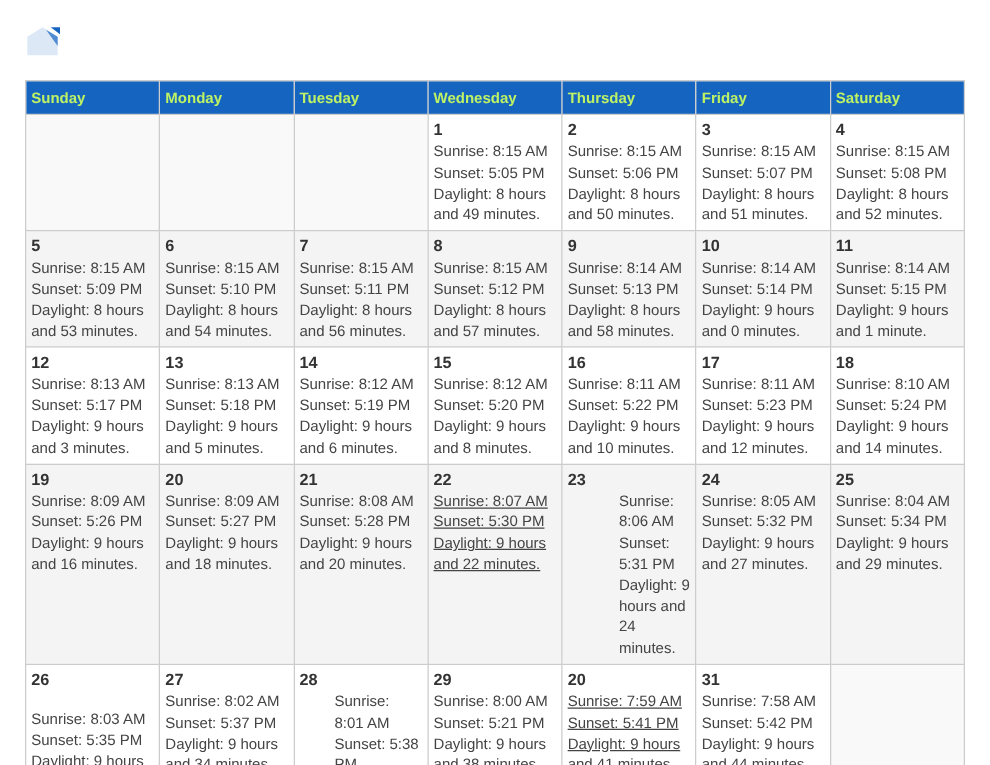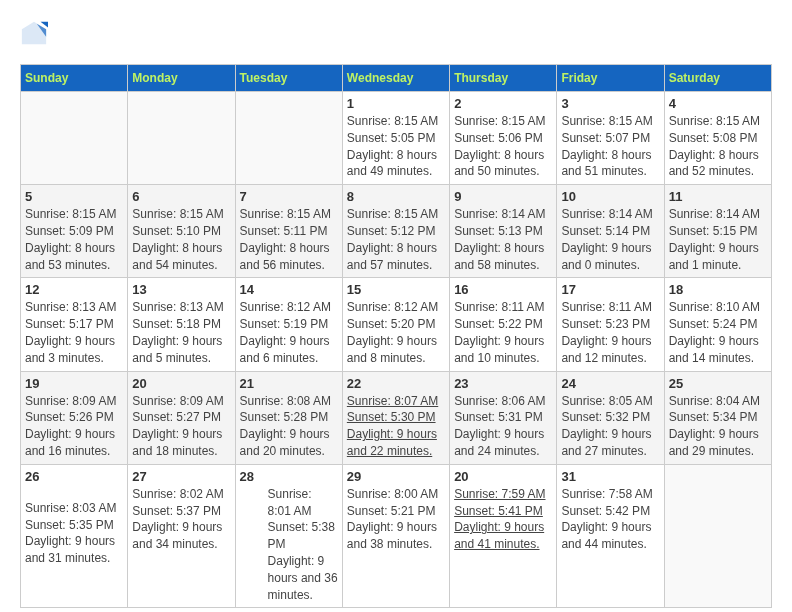--- a/index.html
+++ b/index.html
@@ -269,21 +269,21 @@
 Daylight: 9 hours and 20 minutes.</div>
         </td>
         <td>
           <span class="day-num">22</span>
           <div class="day-detail" style="white-space: pre-line; text-decoration: underline;">Sunrise: 8:07 AM
 Sunset: 5:30 PM
 Daylight: 9 hours and 22 minutes.</div>
         </td>
         <td>
           <span class="day-num">23</span>
-          <div class="day-detail" style="white-space: pre-line;">Sunrise: 8:06 AM
+          <div class="day-detail" style="white-space: pre-line; margin-left: 41px;">Sunrise: 8:06 AM
 Sunset: 5:31 PM
 Daylight: 9 hours and 24 minutes.</div>
         </td>
         <td>
           <span class="day-num">24</span>
           <div class="day-detail" style="white-space: pre-line;">Sunrise: 8:05 AM
 Sunset: 5:32 PM
 Daylight: 9 hours and 27 minutes.</div>
         </td>
         <td>

